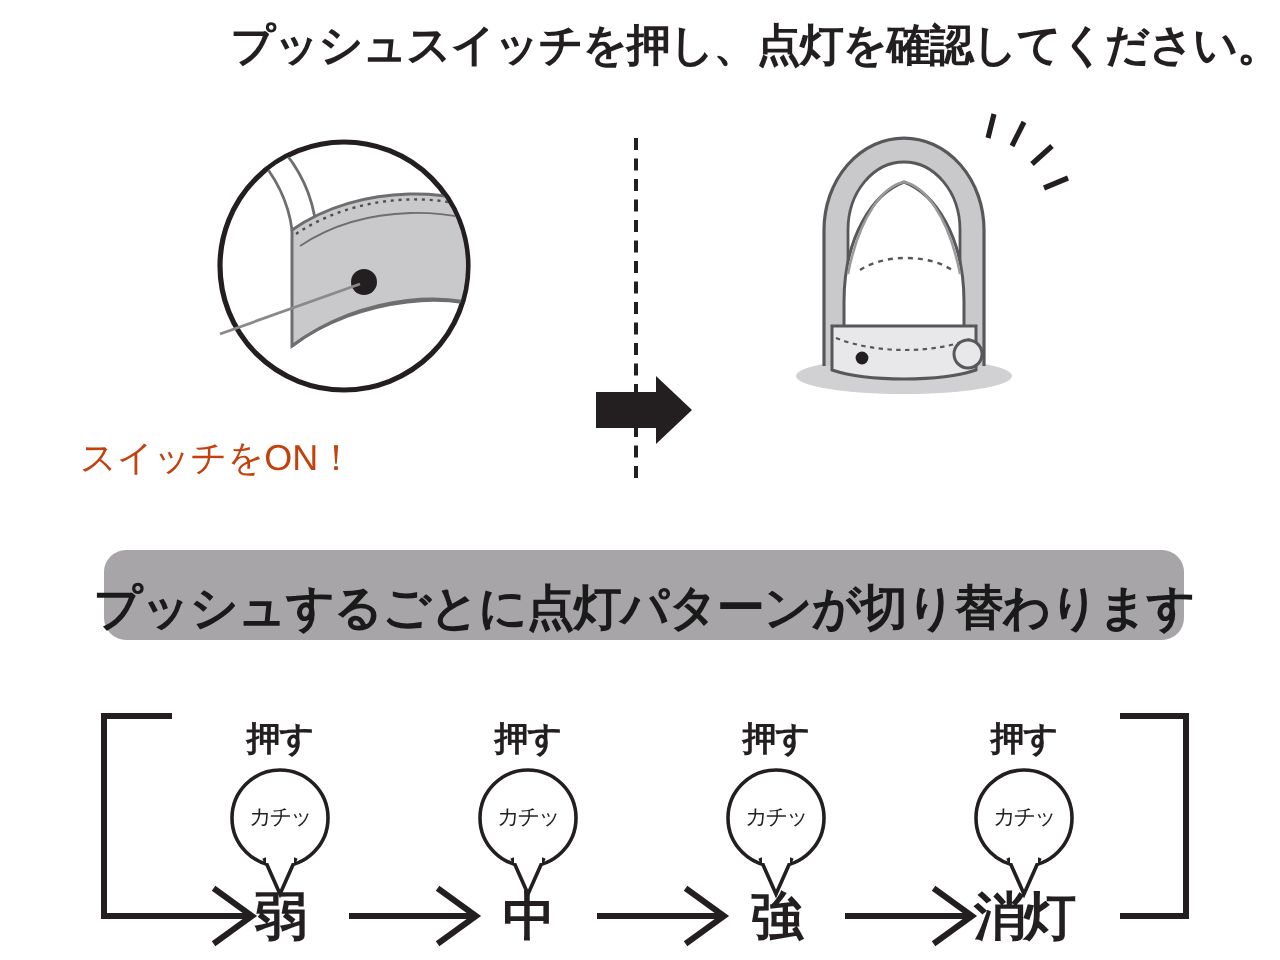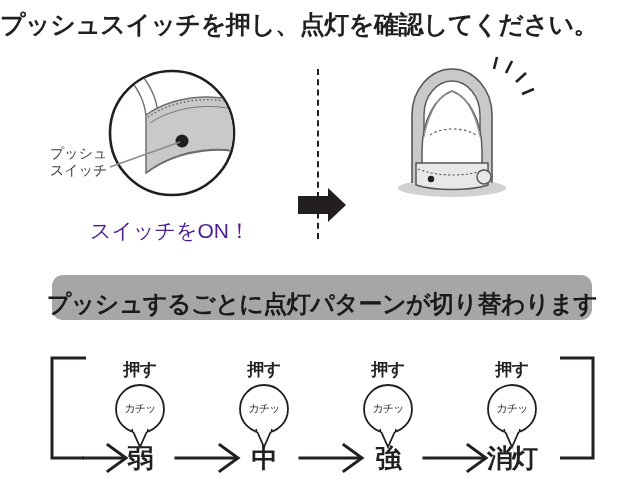--- a/index.html
+++ b/index.html
@@ -19,22 +19,22 @@
     position: absolute;
     inset: 0;
   }
 
   
   .title {
     position: absolute;
     left: 0;
     top: 8px;
     width: 640px;
-    text-align: left;
-    font-size: 25px;
+    text-align: right;
+    font-size: 22px;
     font-weight: bold;
     letter-spacing: -0.5px;
     color: #231f20;
     white-space: nowrap;
   }
 
   
   .illus-area {
     position: absolute;
     left: 0;
@@ -68,23 +68,23 @@
   .right-illus {
     position: absolute;
     left: 360px;
     top: 0px;
     width: 260px;
     height: 200px;
   }
   .caption {
     position: absolute;
     width: 100%;
-    text-align: center;
-    font-size: 21px;
-    color: #4c1d95;
+    text-align: left;
+    font-size: 18px;
+    color: #c2410c;
     letter-spacing: 0px;
     white-space: nowrap;
   }
   .caption.left-cap { left: 0; top: 162px; }
   .caption.right-cap { left: 0; top: 162px; }
 
   .sw-label {
     position: absolute;
     left: 10px;
     top: 90px;
@@ -206,24 +206,20 @@
           <path d="M110 68 C143 46 190 48 213 62" fill="none" stroke="#6d6e70" stroke-width="0.9"></path>
 
           <path d="M106 118 C140 93 190 89 214 104" fill="none" stroke="#6d6e70" stroke-width="1.4"></path>
 
           <circle cx="142" cy="86" r="6.5" fill="#231f20"></circle>
         </g>
 
         <line x1="70" y1="112" x2="140" y2="87" stroke="#8a8a8d" stroke-width="1.4"></line>
       </svg>
 
-      <div class="sw-label">
-        <div>プッシュ</div>
-        <div>スイッチ</div>
-      </div>
 
       <div class="caption left-cap">スイッチをON！</div>
     </div>
 
     <div class="right-illus">
       <svg width="260" height="165" viewBox="0 0 260 165">
 
         <g stroke="#231f20" stroke-width="2.6" stroke-linecap="butt">
           <line x1="134" y1="14" x2="137" y2="2"></line>
           <line x1="146" y1="18" x2="152" y2="6"></line>

